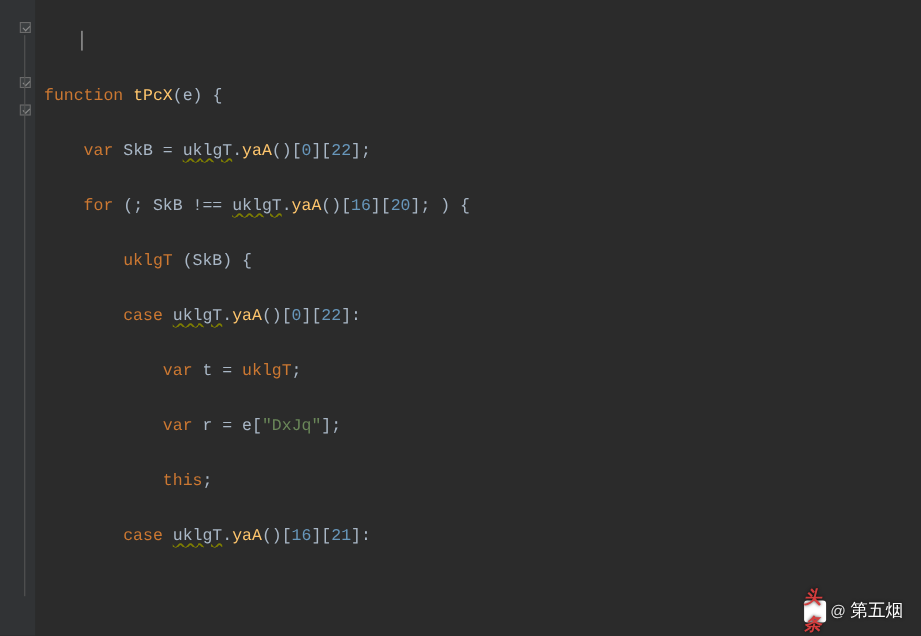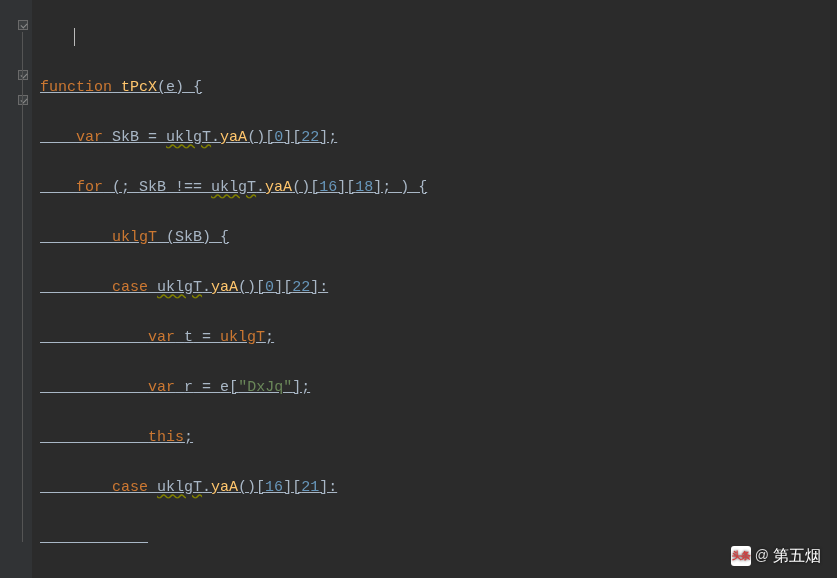--- a/index.html
+++ b/index.html
@@ -46,21 +46,20 @@
     .fold-line {
       position: absolute;
       left: 22px;
       width: 1px;
       background: #555;
     }
     .code {
       padding-left: 8px;
       white-space: pre;
       position: relative;
-      text-decoration: underline;
     }
     .line { height: 25px; }
     .kw { color: #cc7832; }
     .fn { color: #ffc66d; }
     .id { color: #a9b7c6; }
     .num { color: #6897bb; }
     .str { color: #6a8759; }
     .op { color: #a9b7c6; }
     .punc { color: #a9b7c6; }
     .warn { 
@@ -89,43 +88,44 @@
       gap: 4px;
       text-shadow: 0 0 3px rgba(0,0,0,0.8);
     }
     .wm-icon {
       width: 20px;
       height: 20px;
       background: #fff;
       border-radius: 3px;
       color: #d43d3d;
       font-weight: bold;
-      font-size: 10px;
+      font-size: 16px;
       display: inline-flex;
       align-items: center;
       justify-content: center;
       letter-spacing: -1px;
+      font-style: italic;
     }
     .at { color: #ddd; font-size: 14px; }
   </style>
 </head>
 <body>
 
 <div class="editor">
   <div class="gutter">
     <div class="fold-marker" style="top:20px"></div>
     <div class="fold-marker" style="top:70px"></div>
     <div class="fold-marker" style="top:95px"></div>
     <div class="fold-line" style="top:32px;height:510px"></div>
   </div>
   <div class="code">
 <div class="line"><span class="cursor"></span></div>
 <div class="line"><span class="kw">function</span> <span class="fn">tPcX</span><span class="punc">(</span><span class="id">e</span><span class="punc">) {</span></div>
 <div class="line">    <span class="kw">var</span> <span class="id">SkB</span><span class="op"> = </span><span class="id warn">uklgT</span><span class="punc">.</span><span class="fn">yaA</span><span class="punc">()[</span><span class="num">0</span><span class="punc">][</span><span class="num">22</span><span class="punc">];</span></div>
-<div class="line">    <span class="kw">for</span><span class="punc"> (; </span><span class="id">SkB</span><span class="op"> !== </span><span class="id warn">uklgT</span><span class="punc">.</span><span class="fn">yaA</span><span class="punc">()[</span><span class="num">16</span><span class="punc">][</span><span class="num">18</span><span class="punc">]; ) {</span></div>
+<div class="line">    <span class="kw">for</span><span class="punc"> (; </span><span class="id">SkB</span><span class="op"> !== </span><span class="id warn">uklgT</span><span class="punc">.</span><span class="fn">yaA</span><span class="punc">()[</span><span class="num">16</span><span class="punc">][</span><span class="num">20</span><span class="punc">]; ) {</span></div>
 <div class="line">        <span class="kw">uklgT</span><span class="punc"> (</span><span class="id">SkB</span><span class="punc">) {</span></div>
 <div class="line">        <span class="kw">case</span><span> </span><span class="id warn">uklgT</span><span class="punc">.</span><span class="fn">yaA</span><span class="punc">()[</span><span class="num">0</span><span class="punc">][</span><span class="num">22</span><span class="punc">]:</span></div>
 <div class="line">            <span class="kw">var</span> <span class="id">t</span><span class="op"> = </span><span class="kw">uklgT</span><span class="punc">;</span></div>
 <div class="line">            <span class="kw">var</span> <span class="id">r</span><span class="op"> = </span><span class="id">e</span><span class="punc">[</span><span class="str">"DxJq"</span><span class="punc">];</span></div>
 <div class="line">            <span class="kw">this</span><span class="punc">;</span></div>
 <div class="line">        <span class="kw">case</span><span> </span><span class="id warn">uklgT</span><span class="punc">.</span><span class="fn">yaA</span><span class="punc">()[</span><span class="num">16</span><span class="punc">][</span><span class="num">21</span><span class="punc">]:</span></div>
 <div class="line">            </div>
 
 
 

